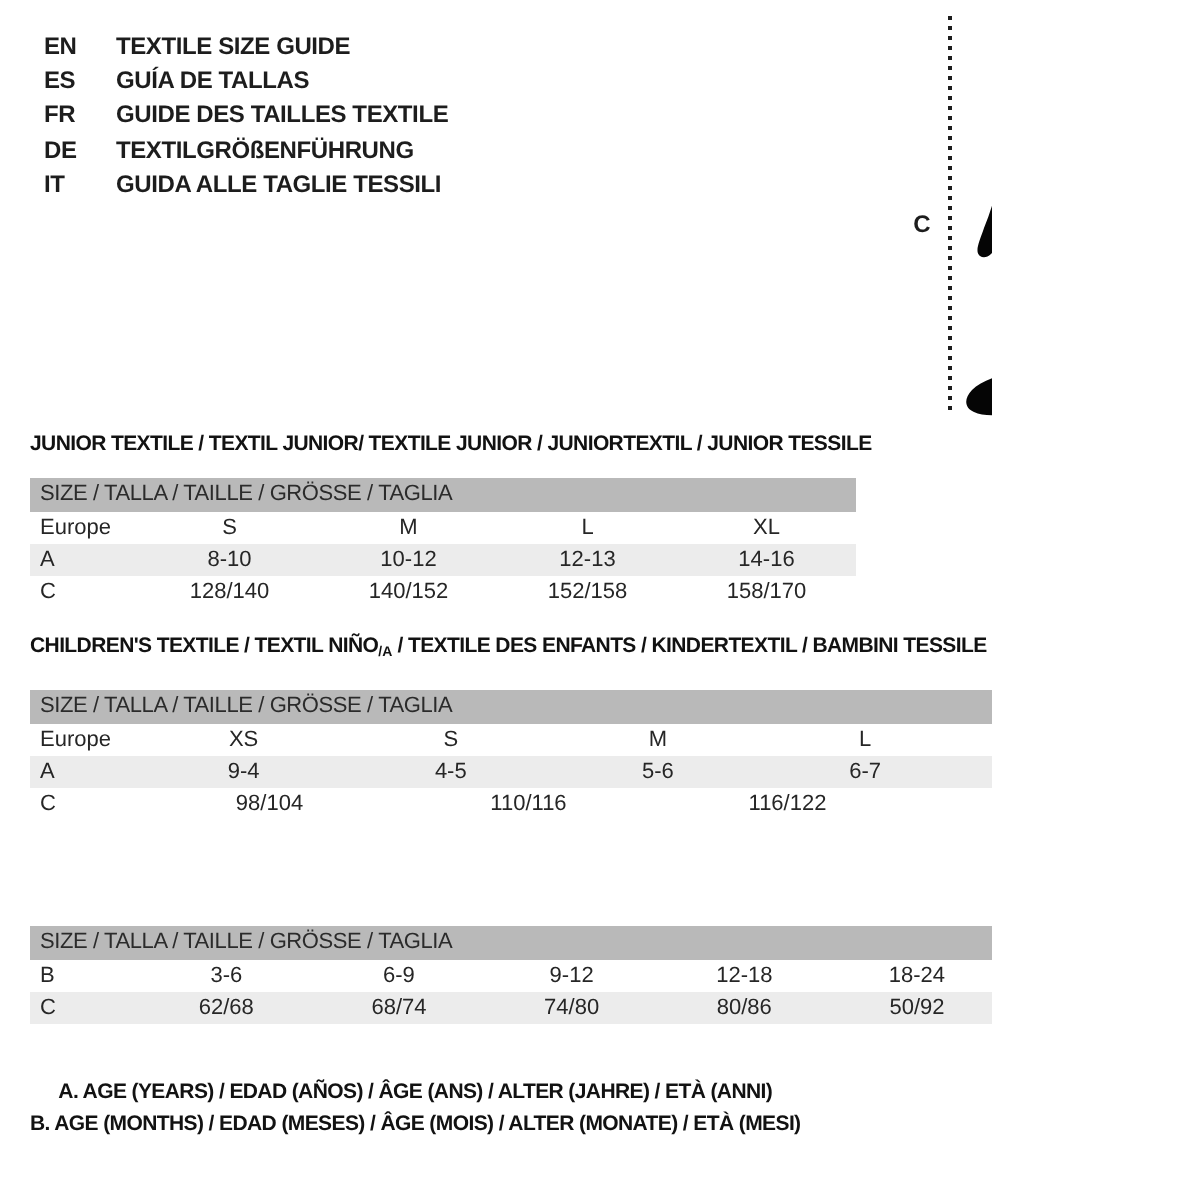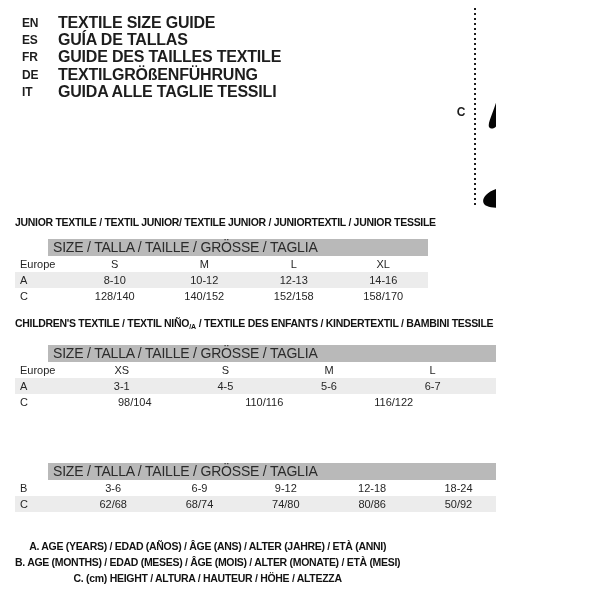--- a/index.html
+++ b/index.html
@@ -4,41 +4,41 @@
 <style>
   html,body{margin:0;padding:0;background:#fff;}
   .page{
     position:relative;width:496px;height:600px;background:#fff;overflow:hidden;
     font-family:"Liberation Sans",sans-serif;color:var(--ink,#1d1d1d);
   }
   
   .lang-block{position:absolute;left:22px;top:14px;}
   .lang-row{display:flex;height:17.3px;align-items:center;}
   .lang-code{width:36px;font-weight:700;font-size:12px;letter-spacing:-0.2px;}
-  .lang-label{font-weight:700;font-size:16px;letter-spacing:-0.2px;white-space:nowrap;}
+  .lang-label{font-weight:700;font-size:12px;letter-spacing:-0.2px;white-space:nowrap;}
   
   .dotted-line{position:absolute;left:474px;top:8px;width:2px;height:199px;
     background:repeating-linear-gradient(to bottom,var(--ink,#1a1a1a) 0 2.2px,transparent 2.2px 5px);}
   .fig-c{position:absolute;left:452px;top:105px;width:18px;text-align:center;
     font-weight:700;font-size:12px;}
   .baby-svg{position:absolute;left:478px;top:8px;width:100px;height:200px;}
   
   .sec-title{position:absolute;left:15px;font-weight:700;font-size:10.5px;
     letter-spacing:-0.3px;color:#121212;white-space:nowrap;}
   .t-junior{top:216px;}
   .t-children{top:317px;}
   .t-babies{top:422px;line-height:16px;}
   .subscript{font-size:7px;vertical-align:-2px;letter-spacing:0;}
   
   .size-table{position:absolute;left:15px;color:#262626;}
   .tbl-junior{top:239px;width:413px;}
   .tbl-children{top:345px;width:573px;}
   .tbl-babies{top:463px;width:573px;}
   .size-bar{height:17px;line-height:17px;background:var(--bar,#b9b9b9);
-    padding-left:5px;box-sizing:border-box;font-size:14px;letter-spacing:-0.2px;color:#2b2b2b;margin-left:33px;}
+    padding-left:5px;box-sizing:border-box;font-size:11px;letter-spacing:-0.2px;color:#2b2b2b;}
   .trow{display:flex;height:16px;line-height:16px;font-size:11px;}
   .trow:nth-child(3){background:var(--alt,#ececec);}
   .tlabel{width:55px;padding-left:5px;box-sizing:border-box;}
   .tcell{flex:1;text-align:center;}
   
   .legend{position:absolute;left:15px;top:538px;font-weight:700;font-size:10.5px;
     letter-spacing:-0.3px;line-height:16.2px;color:#121212;text-align:center;}
   .legend div{white-space:nowrap;}
 </style>
 </head>
@@ -119,21 +119,21 @@
     <div class="trow">
       <span class="tlabel">Europe</span>
       <span class="tcell">XS</span>
       <span class="tcell">S</span>
       <span class="tcell">M</span>
       <span class="tcell">L</span>
       <span class="tcell">XL</span>
     </div>
     <div class="trow">
       <span class="tlabel">A</span>
-      <span class="tcell">3-1</span>
+      <span class="tcell">9-4</span>
       <span class="tcell">4-5</span>
       <span class="tcell">5-6</span>
       <span class="tcell">6-7</span>
       <span class="tcell">7-8</span>
     </div>
     <div class="trow">
       <span class="tlabel">C</span>
       <span class="tcell">98/104</span>
       <span class="tcell">110/116</span>
       <span class="tcell">116/122</span>
@@ -159,16 +159,15 @@
       <span class="tcell">74/80</span>
       <span class="tcell">80/86</span>
       <span class="tcell">50/92</span>
       <span class="tcell">92/98</span>
     </div>
   </div>
 
   <div class="legend">
     <div>A. AGE (YEARS) / EDAD (AÑOS) / ÂGE (ANS) / ALTER (JAHRE) / ETÀ (ANNI)</div>
     <div>B. AGE (MONTHS) / EDAD (MESES) / ÂGE (MOIS) / ALTER (MONATE) / ETÀ (MESI)</div>
-    <div>C. (cm) HEIGHT / ALTURA / HAUTEUR / HÖHE / ALTEZZA</div>
   </div>
 
 </div>
 
 </body></html>

